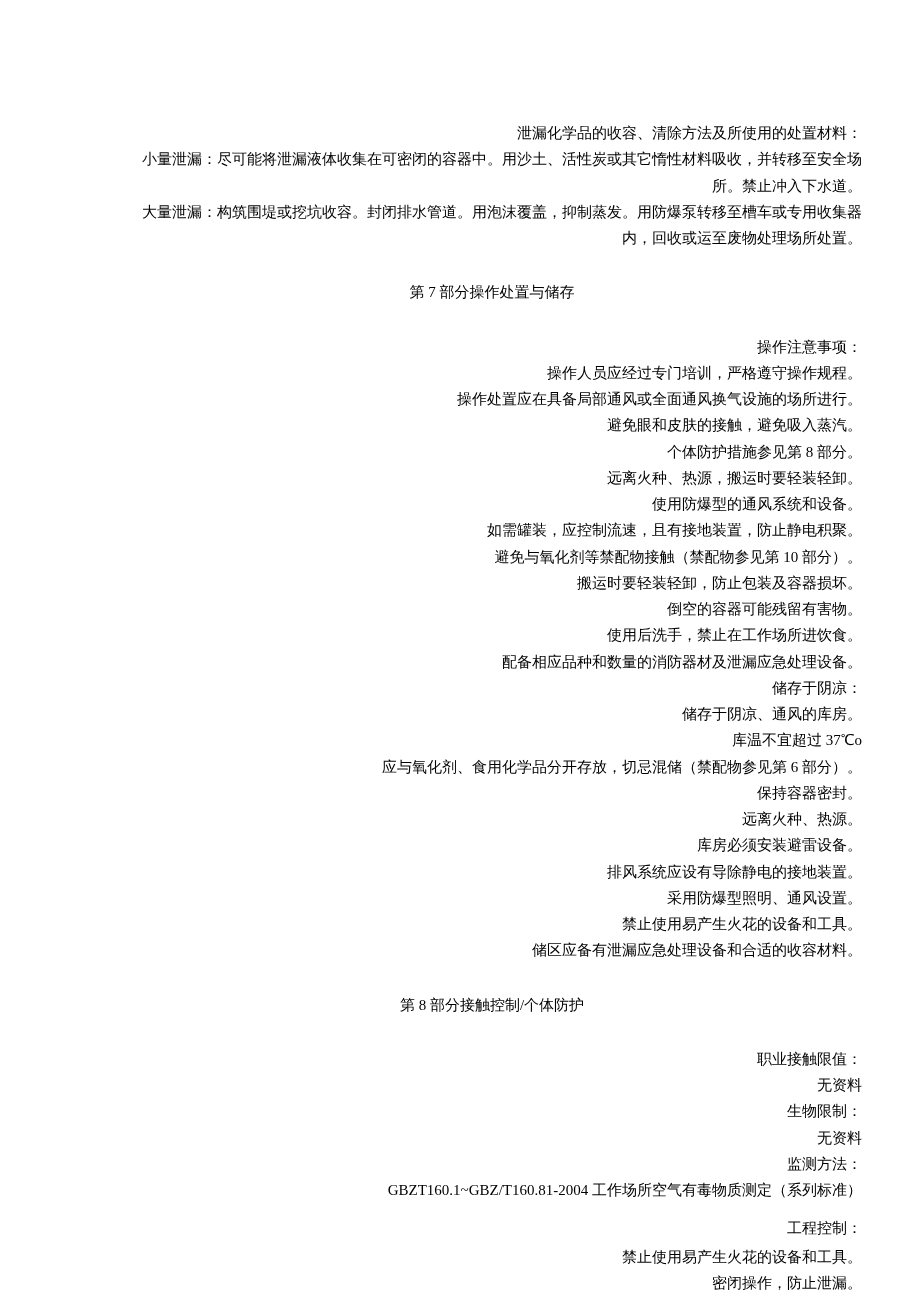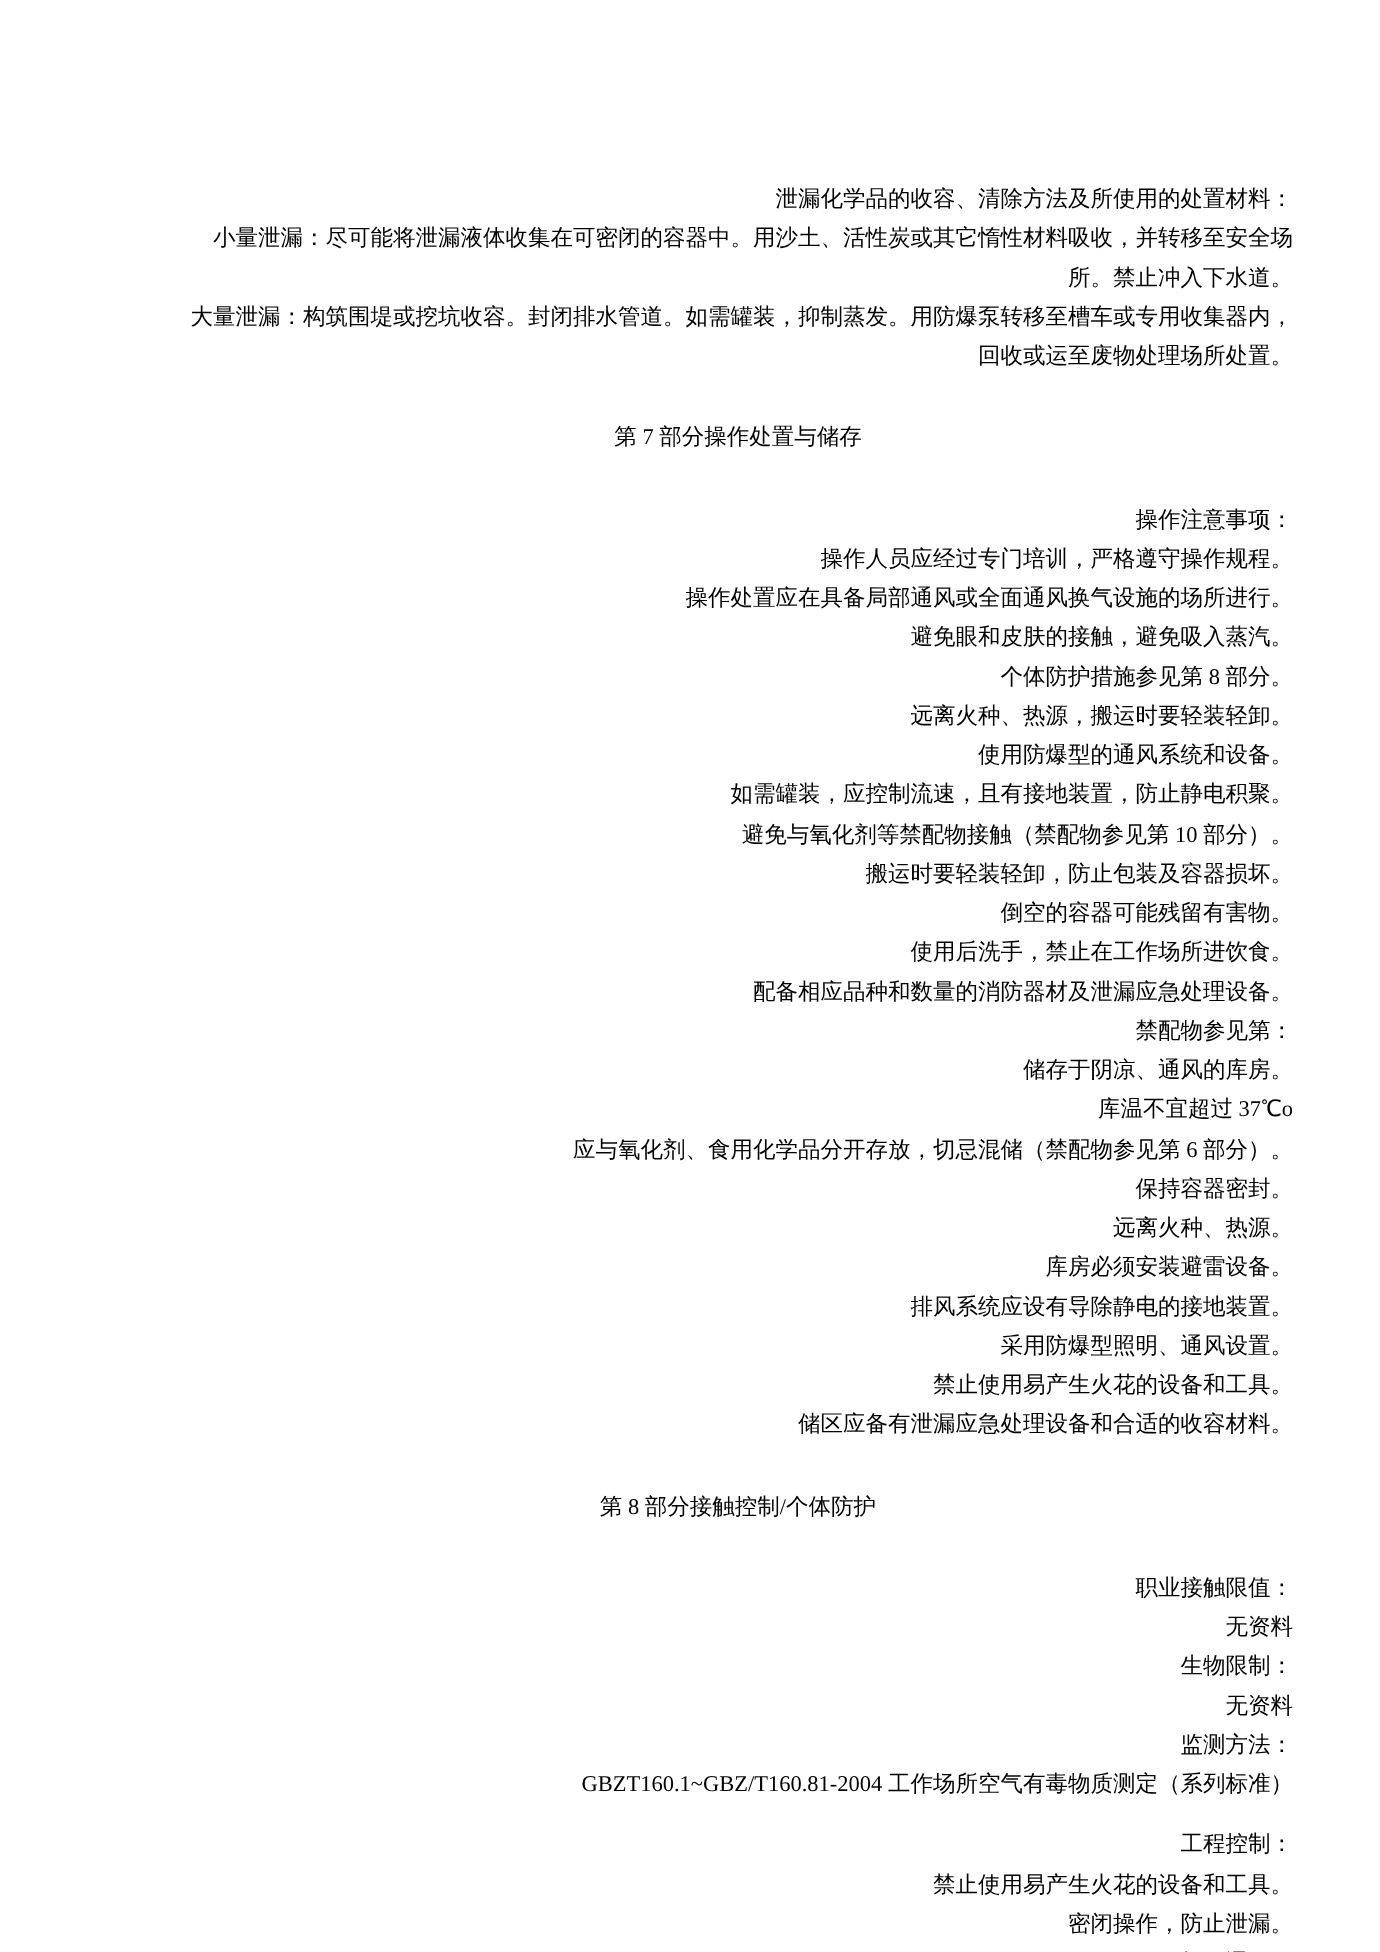--- a/index.html
+++ b/index.html
@@ -20,46 +20,47 @@
       text-align: right;
       margin: 0;
     }
     .section-heading {
       text-align: center;
       margin-top: 28px;
       margin-bottom: 28px;
     }
     .block-gap {
       margin-top: 14px;
+      font-family: Liberation Mono, monospace;
     }
   </style>
 </head>
 <body>
 
 <p class="paragraph">泄漏化学品的收容、清除方法及所使用的处置材料：</p>
 <p class="paragraph">小量泄漏：尽可能将泄漏液体收集在可密闭的容器中。用沙土、活性炭或其它惰性材料吸收，并转移至安全场所。禁止冲入下水道。</p>
-<p class="paragraph">大量泄漏：构筑围堤或挖坑收容。封闭排水管道。如需罐装，抑制蒸发。用防爆泵转移至槽车或专用收集器内，回收或运至废物处理场所处置。</p>
+<p class="paragraph">大量泄漏：构筑围堤或挖坑收容。封闭排水管道。用泡沫覆盖，抑制蒸发。用防爆泵转移至槽车或专用收集器内，回收或运至废物处理场所处置。</p>
 
 <p class="section-heading">第 7 部分操作处置与储存</p>
 
 <p class="paragraph">操作注意事项：</p>
 <p class="paragraph">操作人员应经过专门培训，严格遵守操作规程。</p>
 <p class="paragraph">操作处置应在具备局部通风或全面通风换气设施的场所进行。</p>
 <p class="paragraph">避免眼和皮肤的接触，避免吸入蒸汽。</p>
 <p class="paragraph">个体防护措施参见第 8 部分。</p>
 <p class="paragraph">远离火种、热源，搬运时要轻装轻卸。</p>
 <p class="paragraph">使用防爆型的通风系统和设备。</p>
 <p class="paragraph">如需罐装，应控制流速，且有接地装置，防止静电积聚。</p>
 <p class="paragraph">避免与氧化剂等禁配物接触（禁配物参见第 10 部分）。</p>
 <p class="paragraph">搬运时要轻装轻卸，防止包装及容器损坏。</p>
 <p class="paragraph">倒空的容器可能残留有害物。</p>
 <p class="paragraph">使用后洗手，禁止在工作场所进饮食。</p>
 <p class="paragraph">配备相应品种和数量的消防器材及泄漏应急处理设备。</p>
 
-<p class="paragraph">禁配物参见第：</p>
+<p class="paragraph">储存于阴凉：</p>
 <p class="paragraph">储存于阴凉、通风的库房。</p>
 <p class="paragraph">库温不宜超过 37℃o</p>
 <p class="paragraph">应与氧化剂、食用化学品分开存放，切忌混储（禁配物参见第 6 部分）。</p>
 <p class="paragraph">保持容器密封。</p>
 <p class="paragraph">远离火种、热源。</p>
 <p class="paragraph">库房必须安装避雷设备。</p>
 <p class="paragraph">排风系统应设有导除静电的接地装置。</p>
 <p class="paragraph">采用防爆型照明、通风设置。</p>
 <p class="paragraph">禁止使用易产生火花的设备和工具。</p>
 <p class="paragraph">储区应备有泄漏应急处理设备和合适的收容材料。</p>

